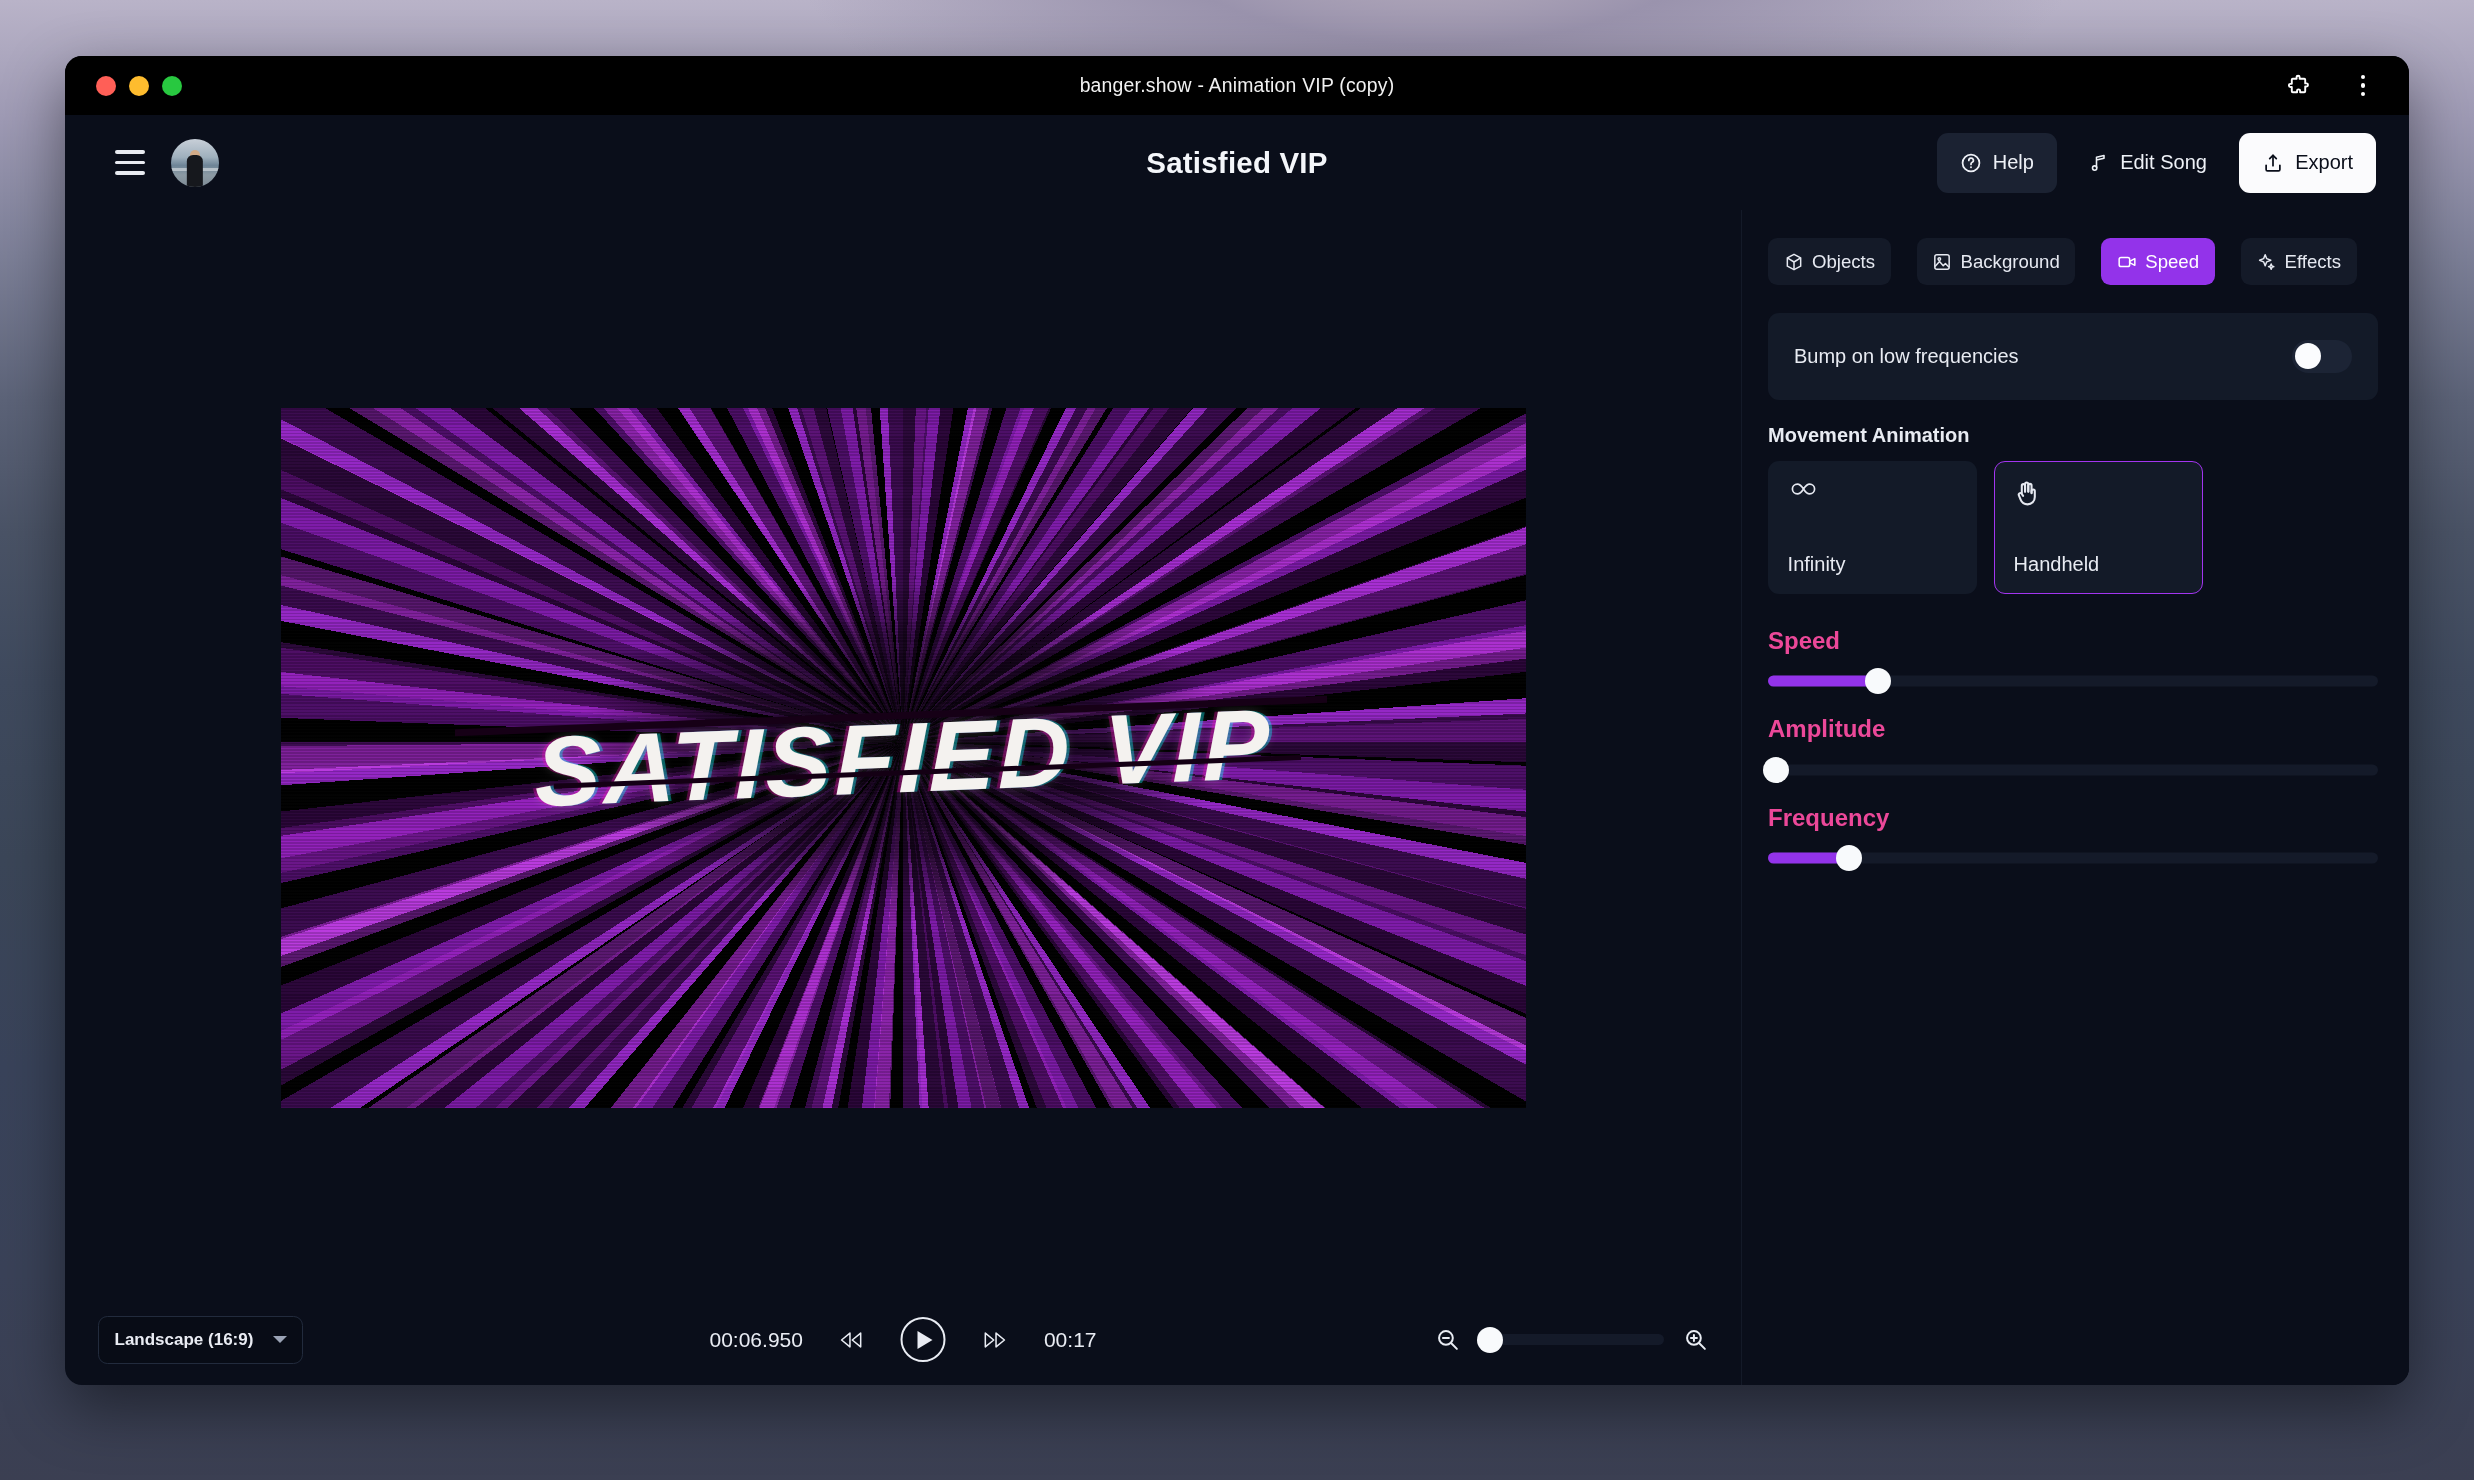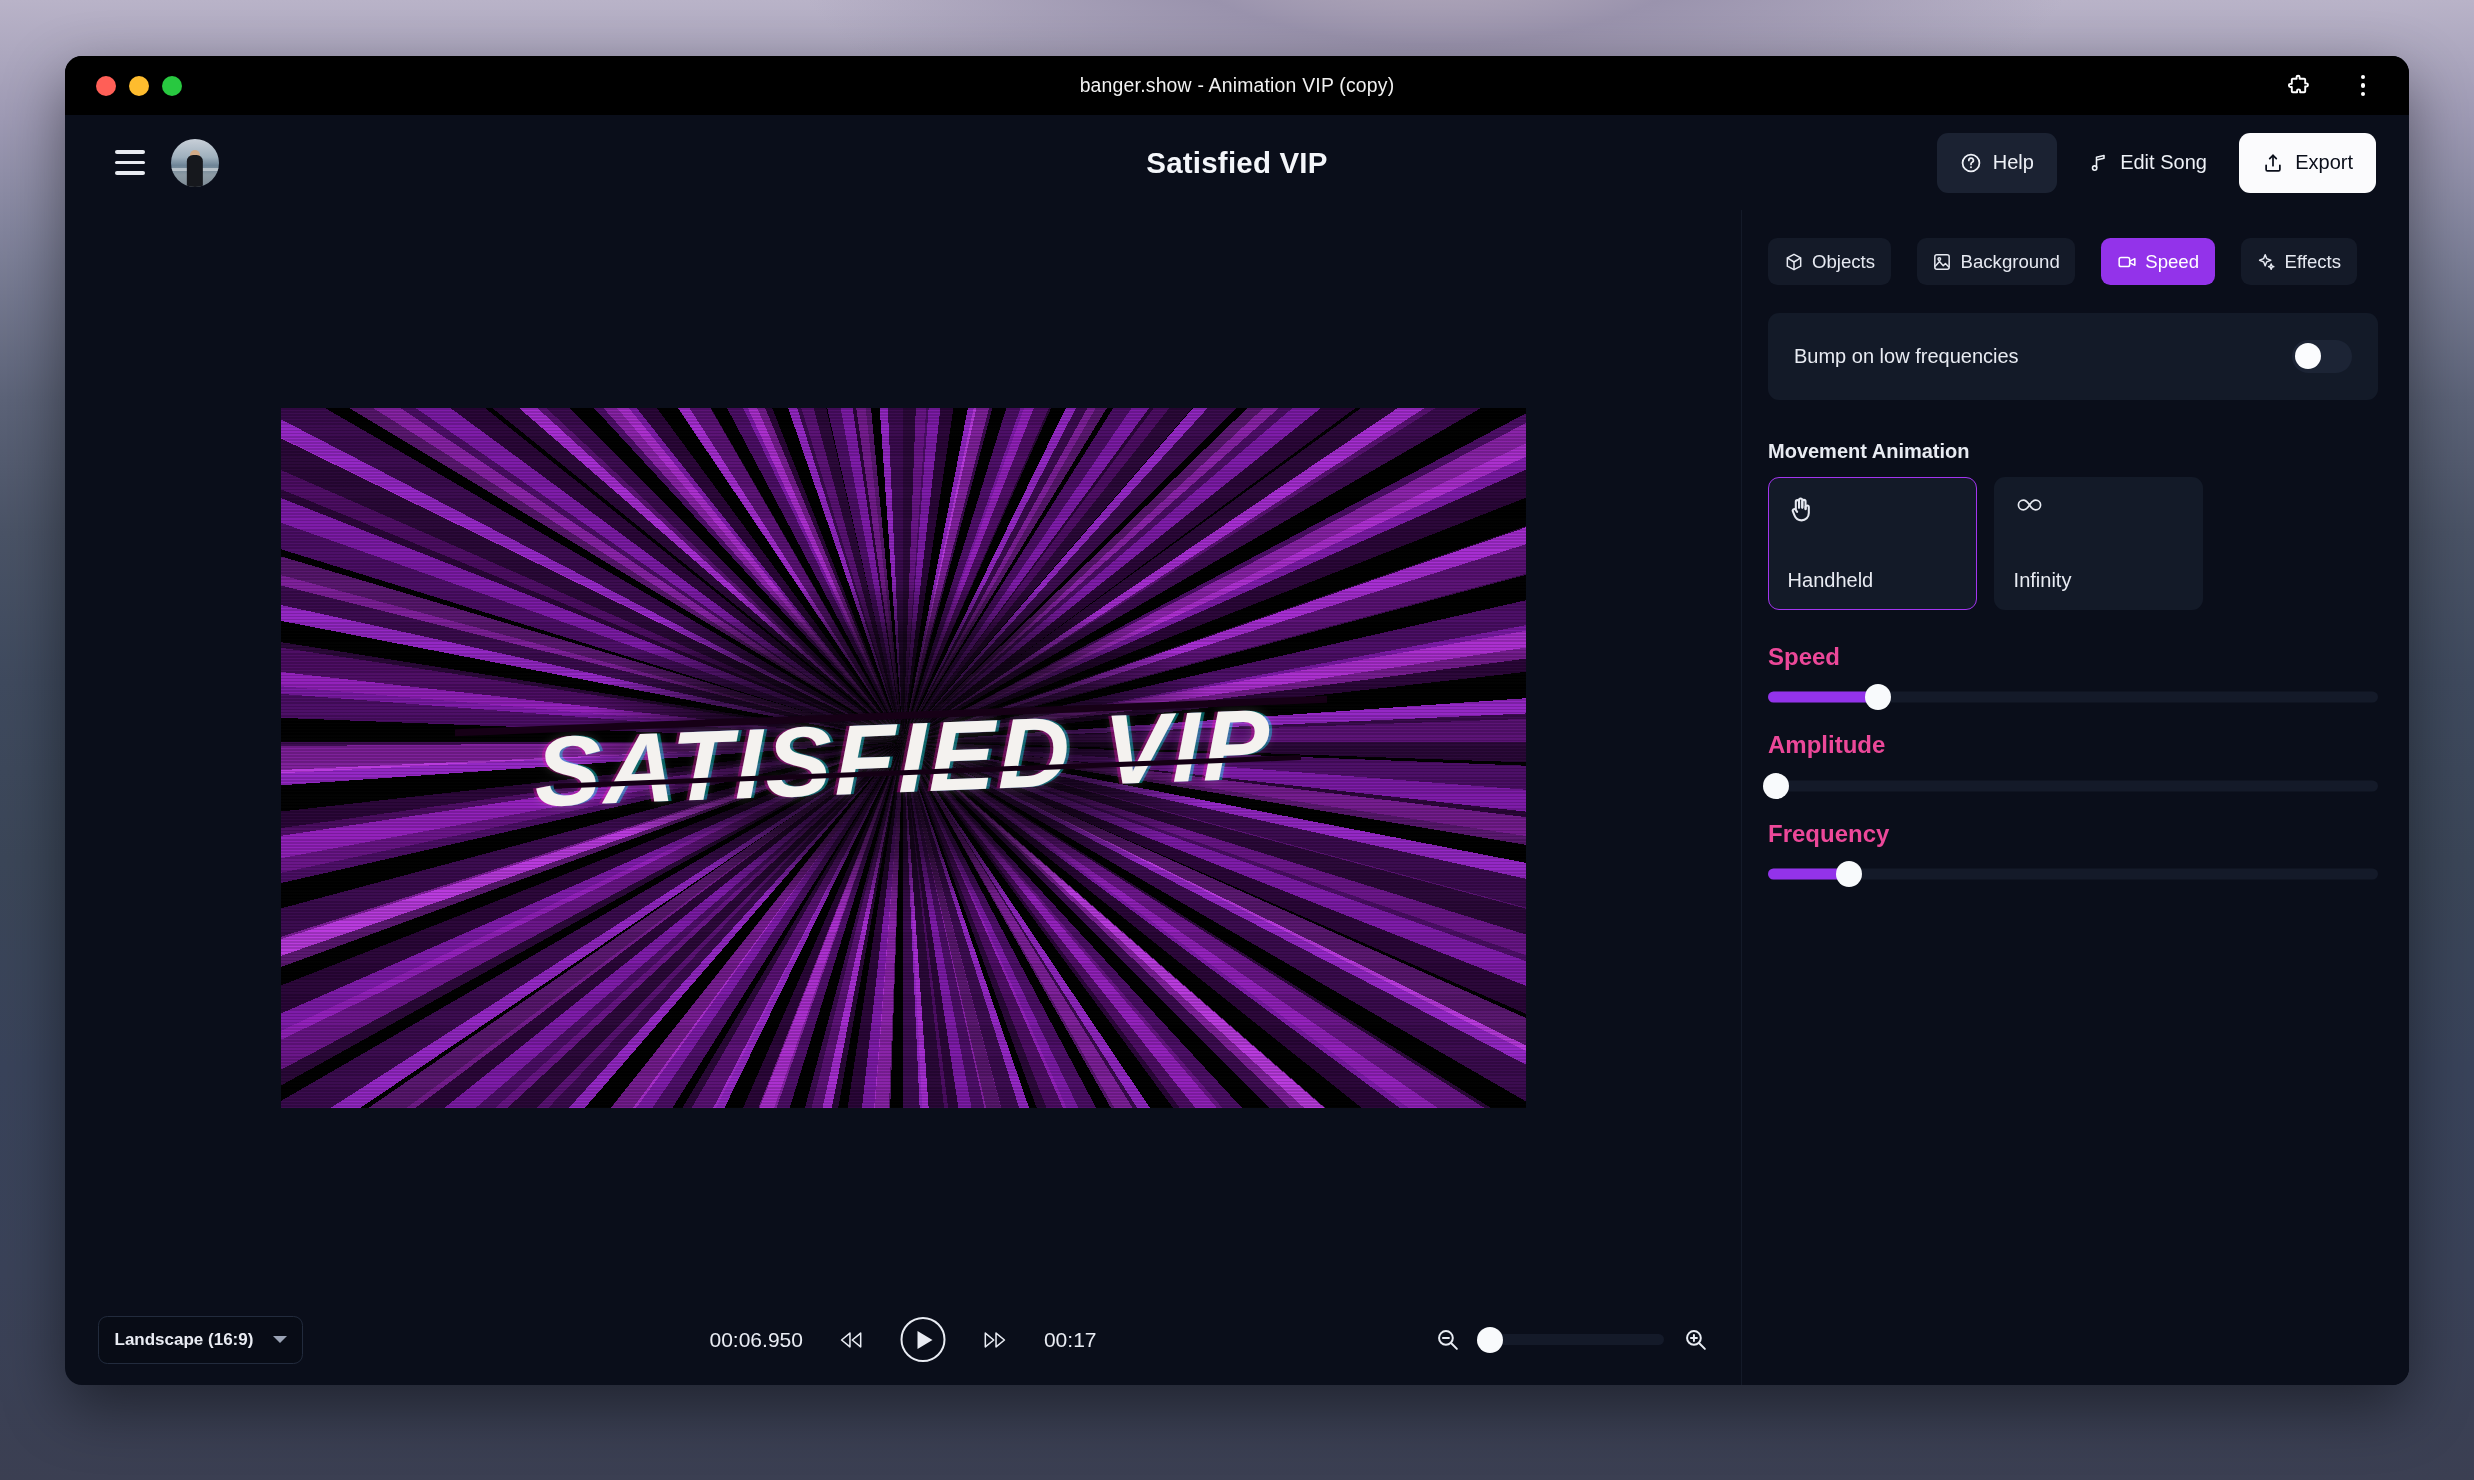--- a/index.html
+++ b/index.html
@@ -197,21 +197,21 @@
   .tab {
     display: flex; align-items: center; gap: 8.5px;
     height: 47px; padding: 0 15.5px; border-radius: 9.3px;
     background: #141a28; color: #e6e9f1; font-size: 18.6px;
     border: none; cursor: pointer; font-family: inherit; white-space: nowrap;
   }
   .tab.active { background: #9333ea; color: #fff; }
   .card {
     background: #131a28; border-radius: 11px;
     height: 87px; display: flex; align-items: center;
-    justify-content: space-between; padding: 0 26px; margin-bottom: 40px;
+    justify-content: space-between; padding: 0 26px; margin-bottom: 24px;
   }
   .card-label { color: #e8ebf2; font-size: 20px; }
   .toggle { width: 60px; height: 33px; border-radius: 17px; background: #1c2435; position: relative; cursor: pointer; }
   .toggle .knob { position: absolute; top: 3.1px; left: 3.1px; width: 26px; height: 26px; border-radius: 50%; background: #fbfcfe; }
   .section-label { color: #e8ebf2; font-size: 20px; font-weight: bold; margin-bottom: 14px; }
   .anim-grid { display: flex; gap: 17px; margin-bottom: 33px; }
   .anim-card {
     width: 209px; height: 133px; border-radius: 11px;
     background: #131a28; border: 1.6px solid transparent;
     padding: 17px 18.6px; display: flex; flex-direction: column;
@@ -389,39 +389,39 @@
 
       <div class="card">
         <span class="card-label">Bump on low frequencies</span>
         <span class="toggle">
             <span class="knob"></span>
           </span>
       </div>
 
       <div class="section-label">Movement Animation</div>
       <div class="anim-grid">
+        <div class="anim-card">
+          <span class="anim-icon">
+            <svg class="ic" width="31" height="20" viewBox="0 0 40 26" fill="none" stroke="#e6e9f1" stroke-width="2.2">
+              <path d="M20 13c-2.8-4.5-5-6.4-8-6.4a6.4 6.4 0 1 0 0 12.8c3 0 5.2-1.9 8-6.4zm0 0c2.8-4.5 5-6.4 8-6.4a6.4 6.4 0 1 1 0 12.8c-3 0-5.2-1.9-8-6.4z"></path>
+            </svg>
+          </span>
+          <span class="anim-name">Infinity</span>
+        </div>
         <div class="anim-card selected">
           <span class="anim-icon">
             <svg class="ic" width="26" height="29.5" viewBox="0 0 24 26" fill="none" stroke="#e6e9f1" stroke-width="1.9" stroke-linecap="round" stroke-linejoin="round">
               <path d="M7.2 12.4V5.6a1.5 1.5 0 0 1 3 0v5.6"></path>
               <path d="M10.2 11V4.2a1.5 1.5 0 0 1 3 0V11"></path>
               <path d="M13.2 11.2V5.4a1.5 1.5 0 0 1 3 0v6.6"></path>
               <path d="M16.2 12.6v-2a1.5 1.5 0 0 1 3 0v5.3c0 4-3 6.9-6.6 6.9-3.4 0-5.6-2-6.5-4.3l-1.6-4a1.5 1.5 0 0 1 2.5-1.6l1.4 2"></path>
             </svg>
           </span>
           <span class="anim-name">Handheld</span>
         </div>
-        <div class="anim-card">
-          <span class="anim-icon">
-            <svg class="ic" width="31" height="20" viewBox="0 0 40 26" fill="none" stroke="#e6e9f1" stroke-width="2.2">
-              <path d="M20 13c-2.8-4.5-5-6.4-8-6.4a6.4 6.4 0 1 0 0 12.8c3 0 5.2-1.9 8-6.4zm0 0c2.8-4.5 5-6.4 8-6.4a6.4 6.4 0 1 1 0 12.8c-3 0-5.2-1.9-8-6.4z"></path>
-            </svg>
-          </span>
-          <span class="anim-name">Infinity</span>
-        </div>
       </div>
 
       <div class="slider-label">Speed</div>
       <div class="slider">
         <span class="strack"></span>
         <span class="sfill" style="width:18%"></span>
         <span class="sknob" style="left:18%"></span>
       </div>
 
       <div class="slider-label">Amplitude</div>

